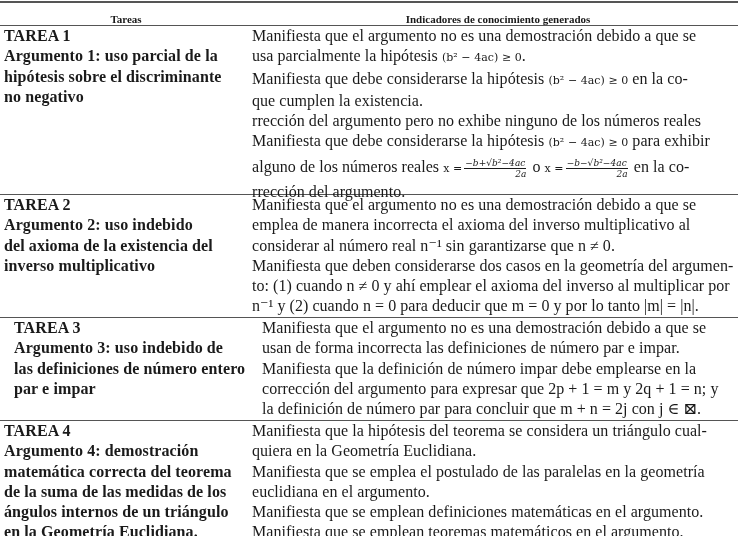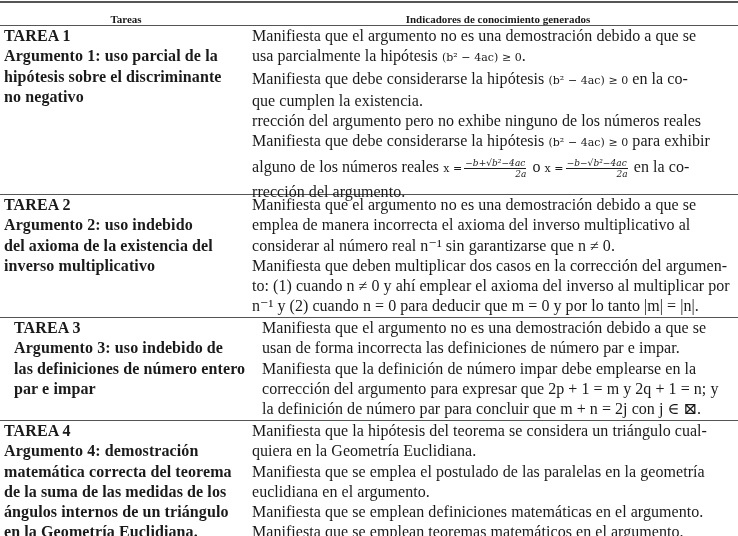--- a/index.html
+++ b/index.html
@@ -124,21 +124,21 @@
     <div class="c1">
       <div class="task-title">TAREA 2</div>
       <div class="task-arg">Argumento 2: uso indebido</div>
       <div class="task-arg">del axioma de la existencia del</div>
       <div class="task-arg">inverso multiplicativo</div>
     </div>
     <div class="c2">
       <div class="indicator">Manifiesta que el argumento no es una demostración debido a que se</div>
       <div class="indicator">emplea de manera incorrecta el axioma del inverso multiplicativo al</div>
       <div class="indicator">considerar al número real n⁻¹ sin garantizarse que n ≠ 0.</div>
-      <div class="indicator">Manifiesta que deben multiplicar dos casos en la corrección del argumen-</div>
+      <div class="indicator">Manifiesta que deben considerarse dos casos en la geometría del argumen-</div>
       <div class="indicator">to: (1) cuando n ≠ 0 y ahí emplear el axioma del inverso al multiplicar por</div>
       <div class="indicator">n⁻¹ y (2) cuando n = 0 para deducir que m = 0 y por lo tanto |m| = |n|.</div>
     </div>
   </div>
 
   <div class="row r3">
     <div class="c1">
       <div class="task-title">TAREA 3</div>
       <div class="task-arg">Argumento 3: uso indebido de</div>
       <div class="task-arg">las definiciones de número entero</div>

